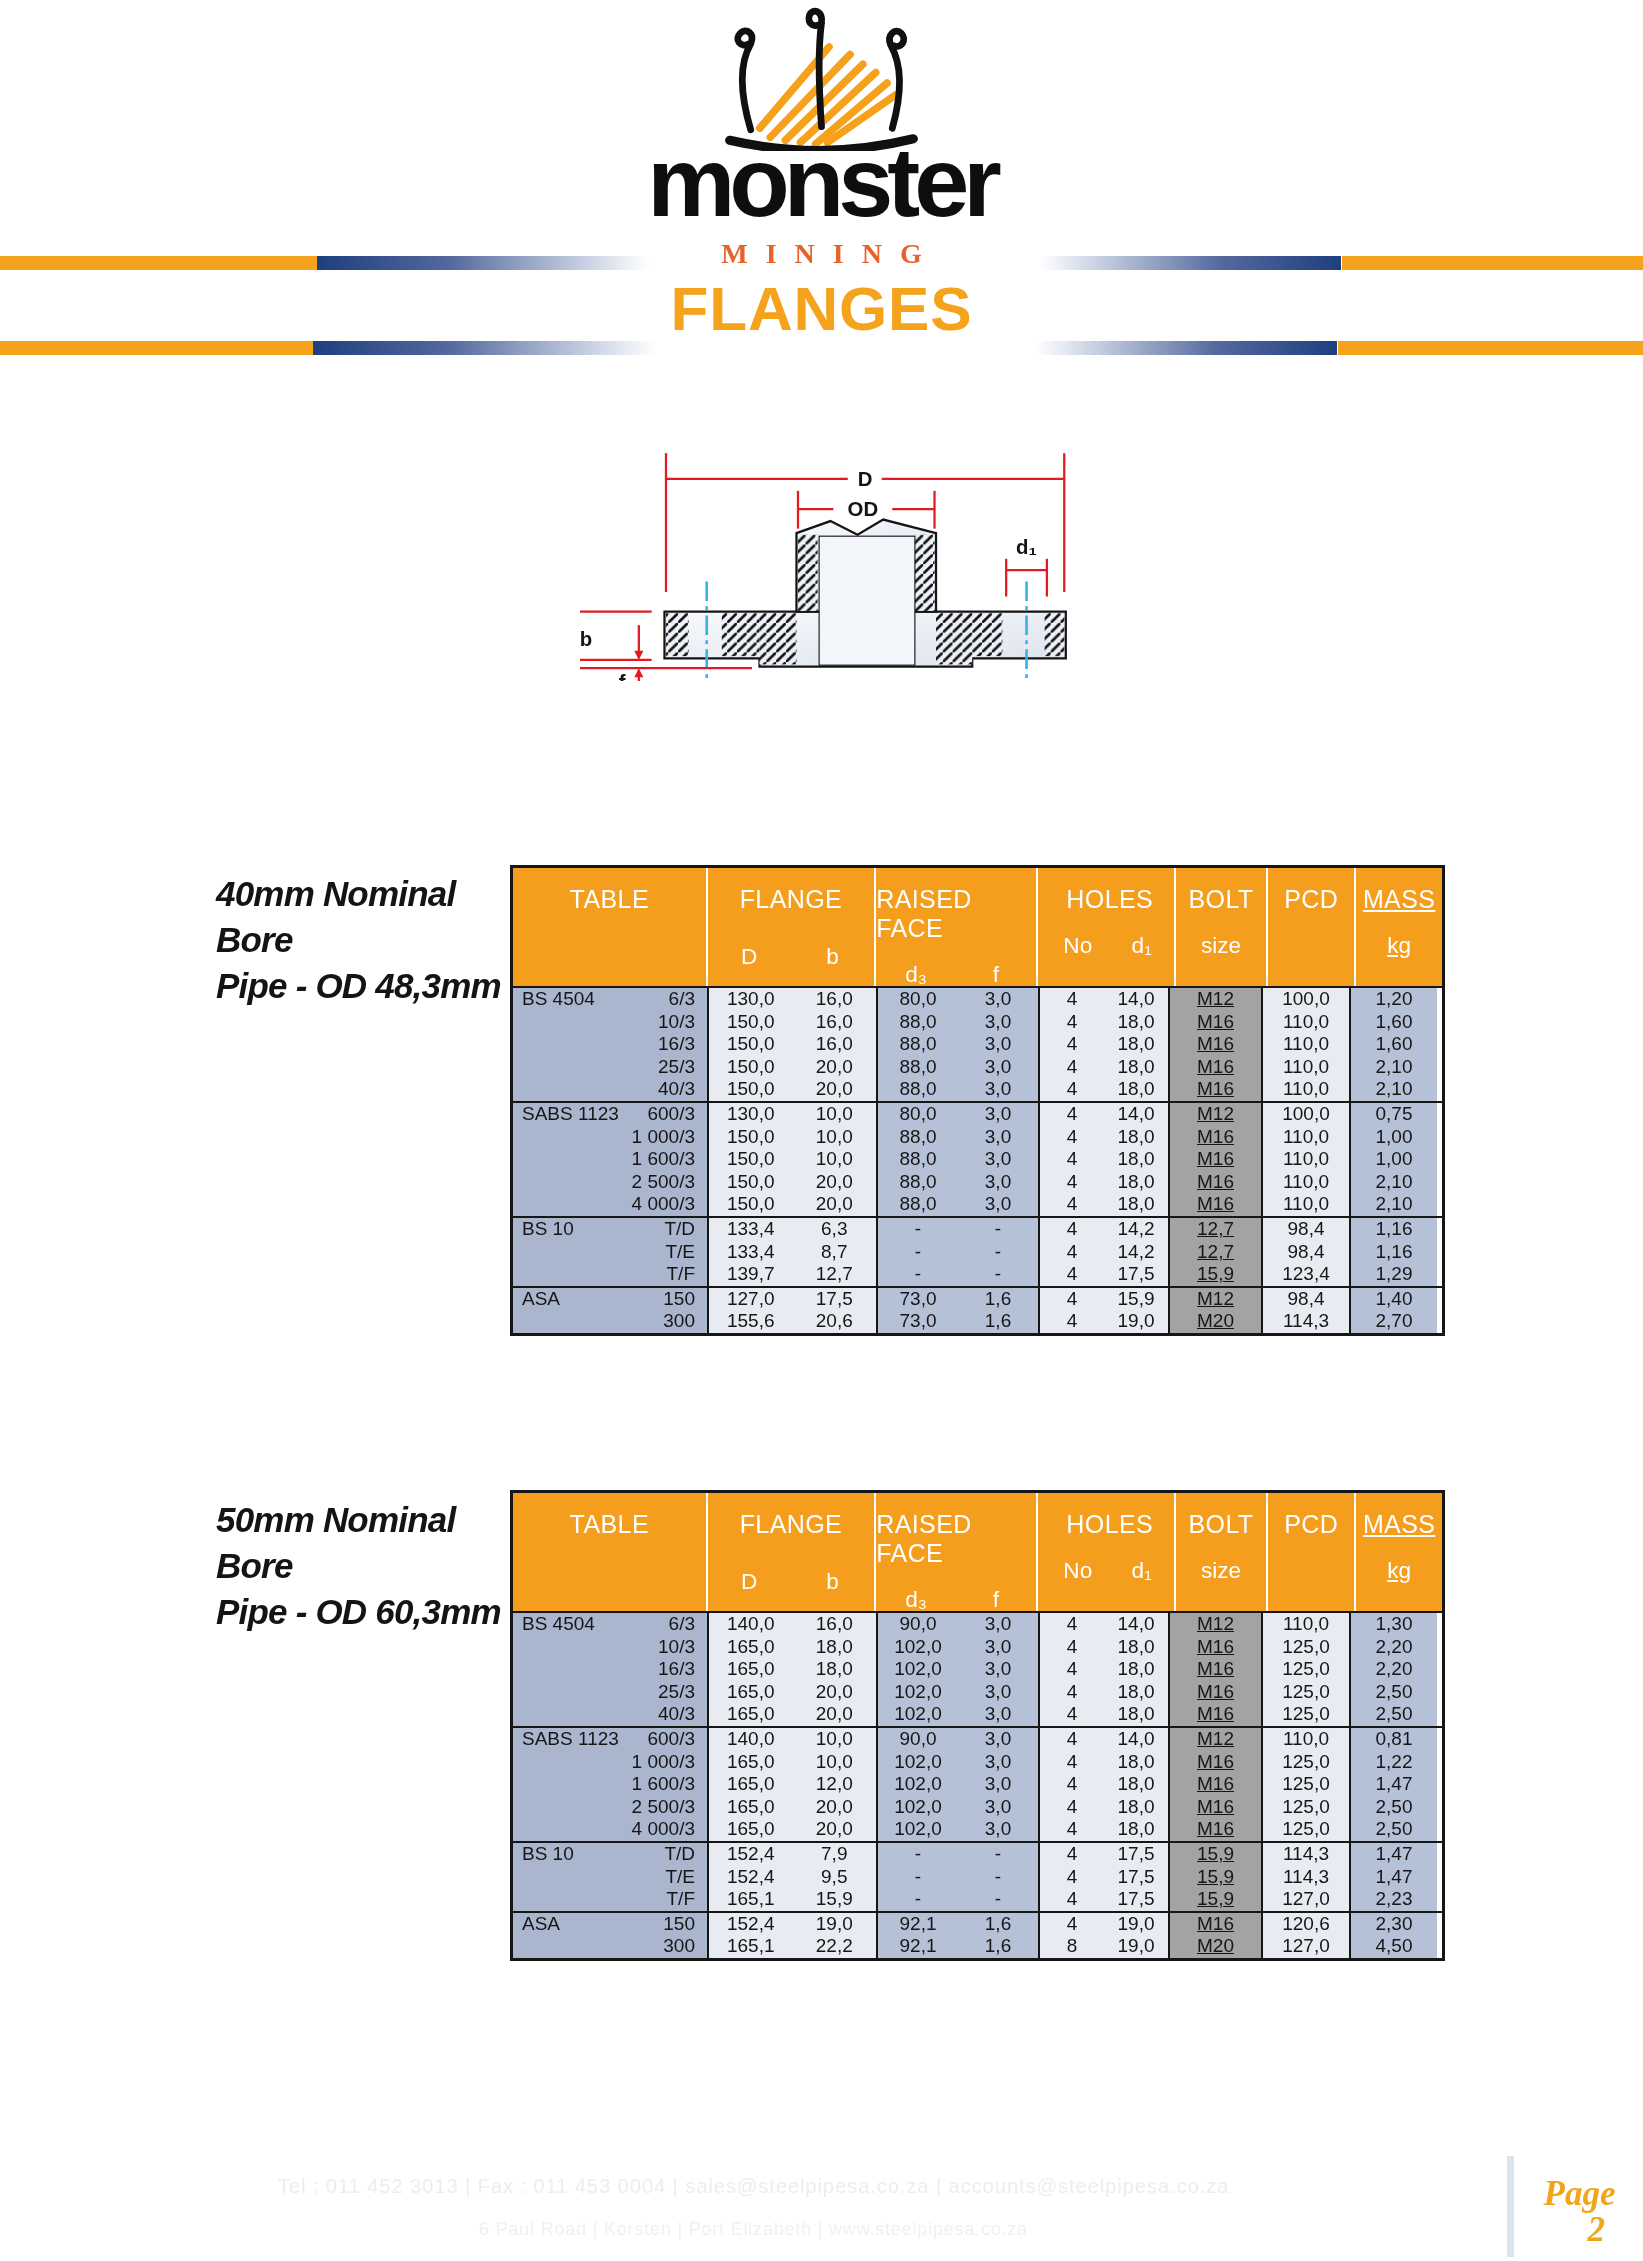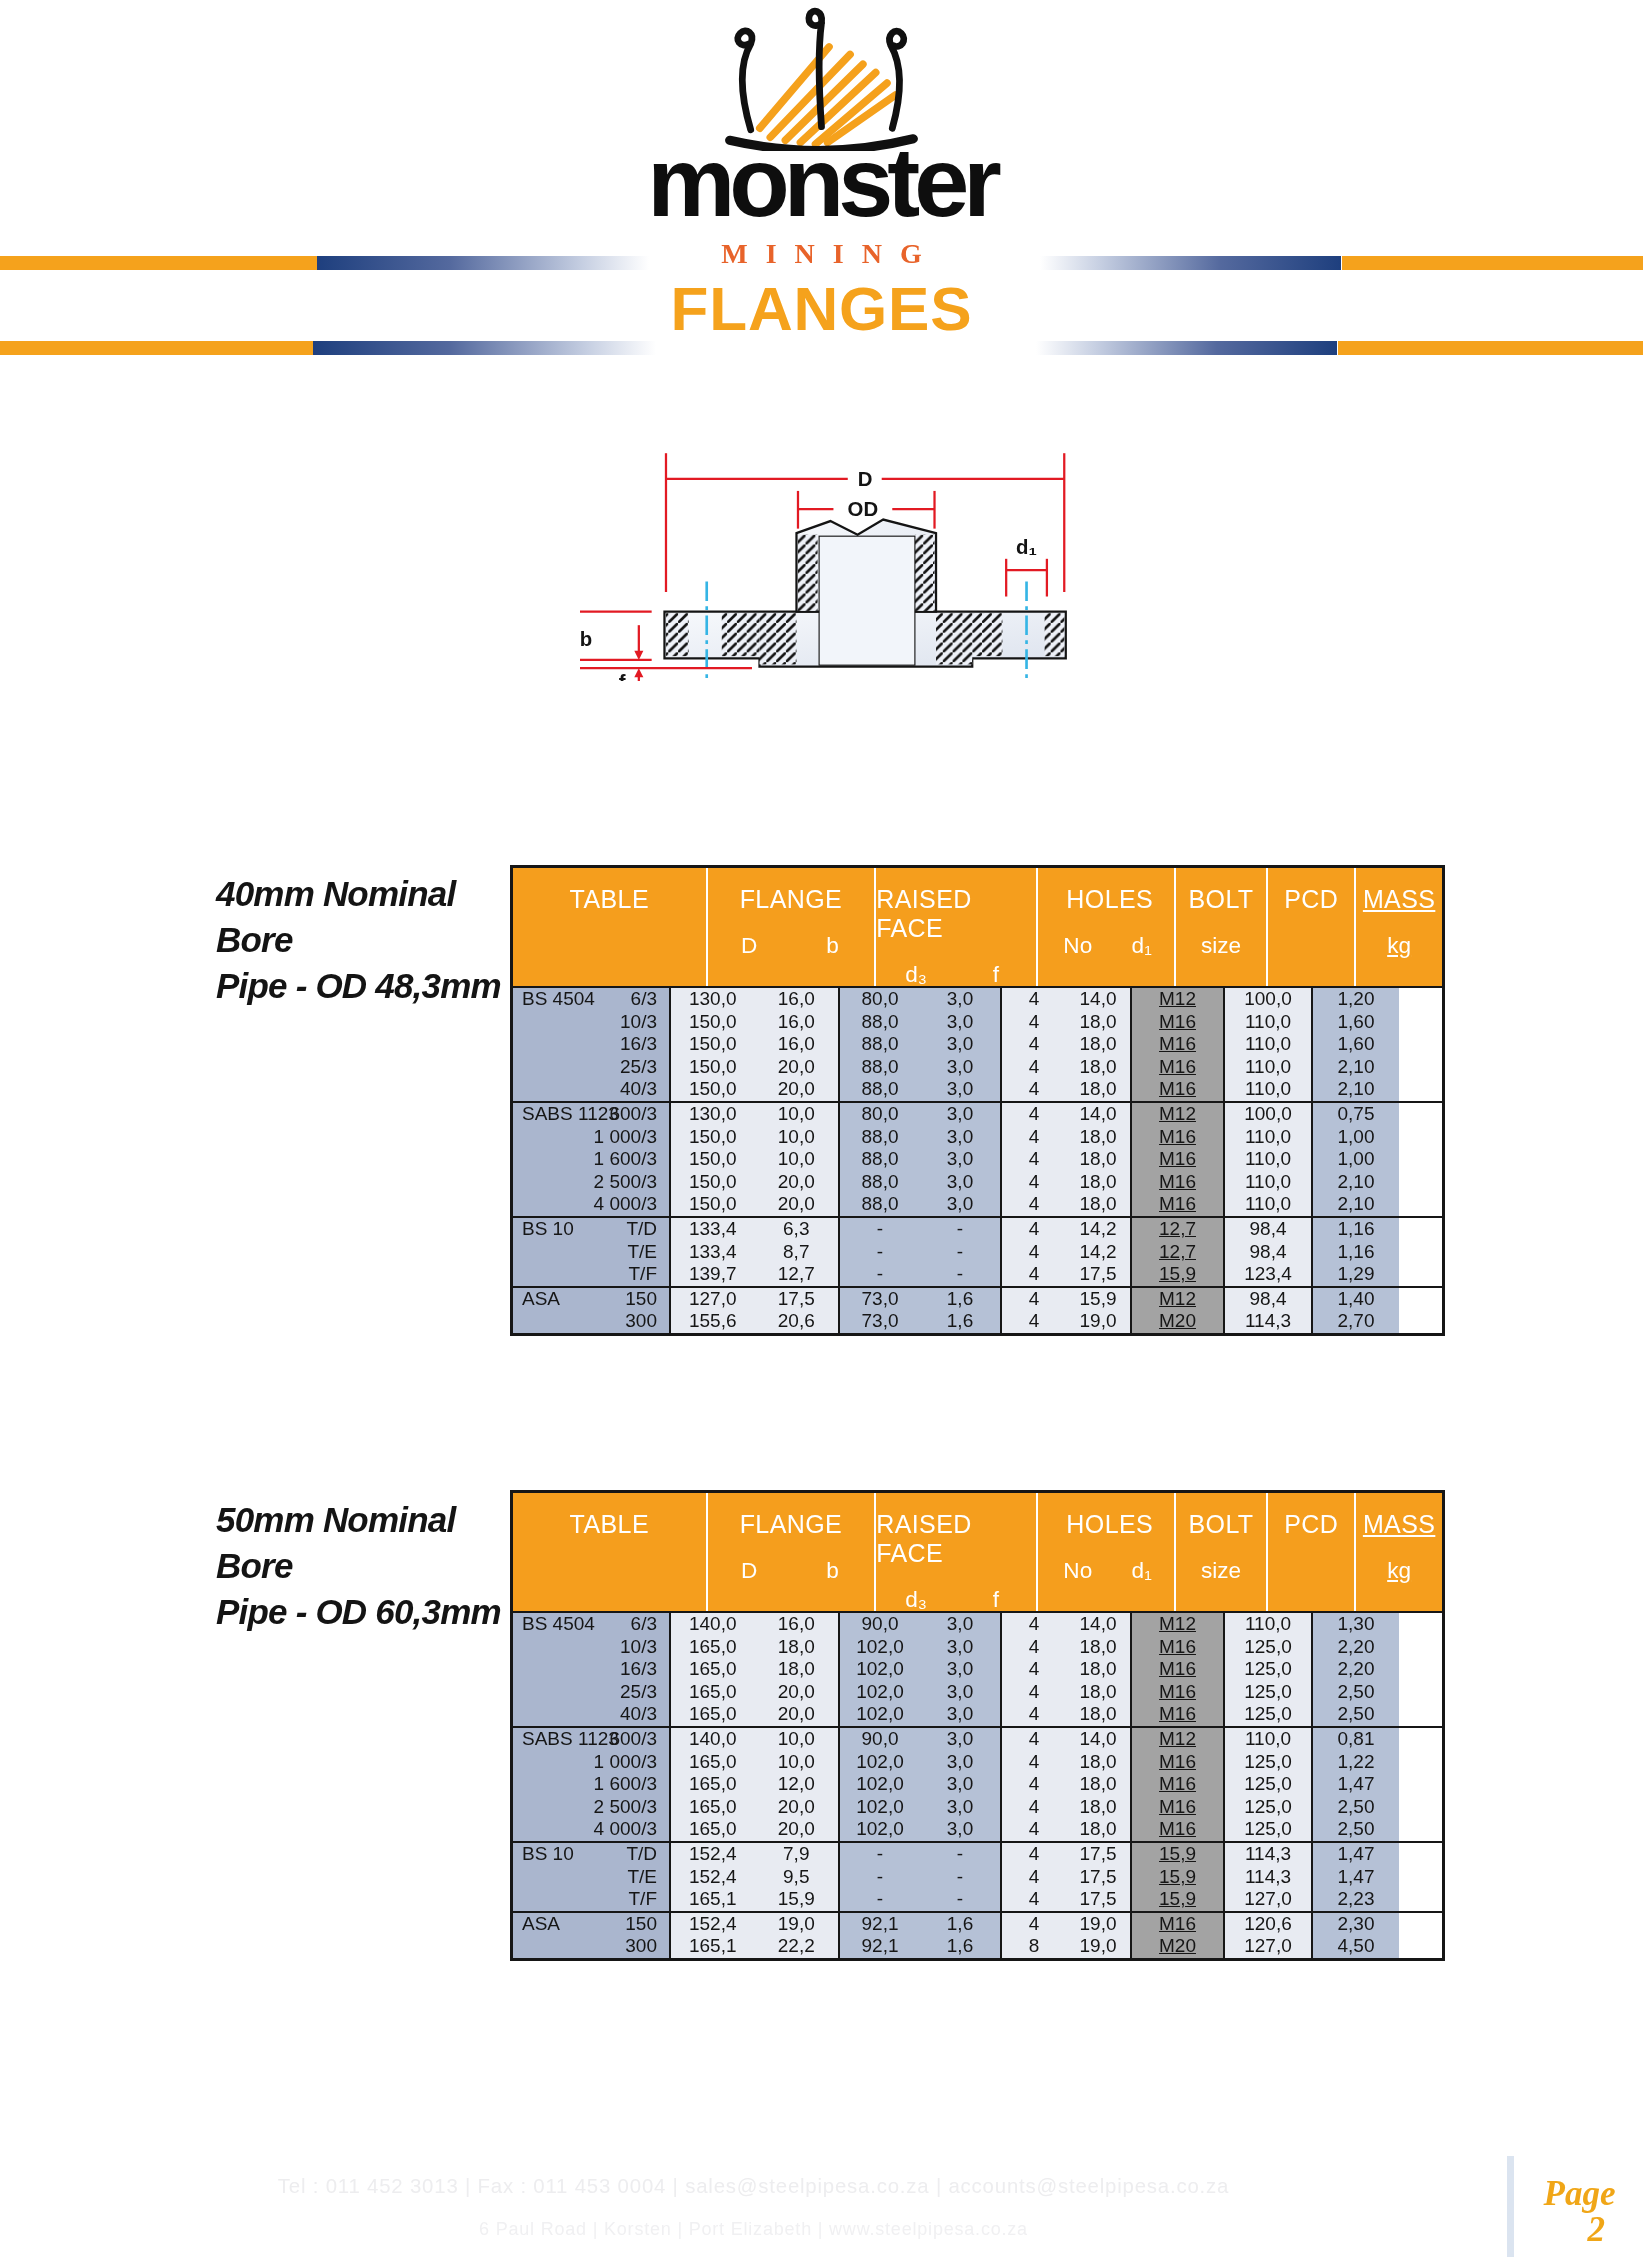--- a/index.html
+++ b/index.html
@@ -39,28 +39,28 @@
   .hcell .g{font-size:25px;font-weight:500;margin-top:16.6px;letter-spacing:0.4px;}
   .hcell .subs{display:flex;width:100%;margin-top:19.6px;font-size:22.6px;font-weight:500;}
   .hcell .subs span{flex:1;text-align:center;}
   .tbody{background:#fff;}
   .tgroup{border-top:2.3px solid #161616;}
   .tgroup:first-child{border-top:none;}
   .trow{display:flex;height:22.6px;line-height:22.6px;font-size:19px;}
   .cell{display:flex;align-items:center;border-left:2.3px solid #161616;}
   .cell:first-child{border-left:none;}
   .half{flex:1;text-align:center;}
-  .c-table{width:156px;background:#AAB6CE;position:relative;justify-content:flex-end;}
+  .c-table{width:194px;background:#AAB6CE;position:relative;justify-content:flex-end;}
   .c-flange{width:167px;background:#E8EBF2;}
   .c-raised{width:160px;background:#B5C1D6;}
   .c-holes{width:128px;background:#E8EBF2;}
   .c-bolt{width:91px;background:#a3a3a3;justify-content:center;text-decoration:underline;}
   .c-pcd{width:86px;background:#E8EBF2;justify-content:center;}
   .c-mass{width:86px;background:#B5C1D6;justify-content:center;}
-  .h-table{width:193px;} .h-flange{width:167px;} .h-raised{width:160px;}
+  .h-table{width:193px;} .h-flange{width:167px;gap:11px;} .h-raised{width:160px;}
   .h-holes{width:128px;padding-left:8px;} .h-bolt{width:91px;} .h-pcd{width:86px;} .h-mass{width:86px;text-decoration:underline;}
   .gname{position:absolute;left:9px;top:0;font-size:19px;}
   .cls{padding-right:12px;}
 
   
   .foot1{position:absolute;left:0;top:2175px;width:1507px;text-align:center;
          font-size:20.4px;color:#EDEDEF;letter-spacing:0.8px;}
   .foot2{position:absolute;left:0;top:2219px;width:1507px;text-align:center;
          font-size:18px;color:#F0F0F2;letter-spacing:0.8px;}
   .page-sep{position:absolute;left:1507px;top:2156px;width:6.8px;height:101px;background:#DBE4F0;}

